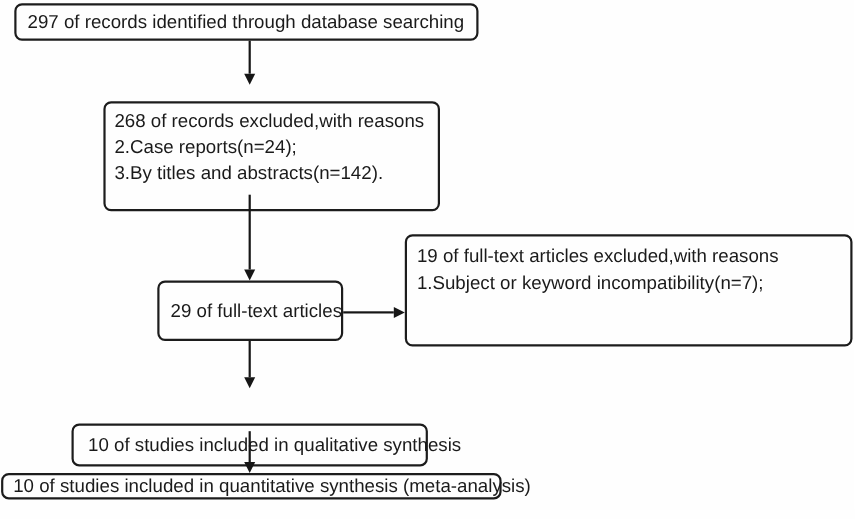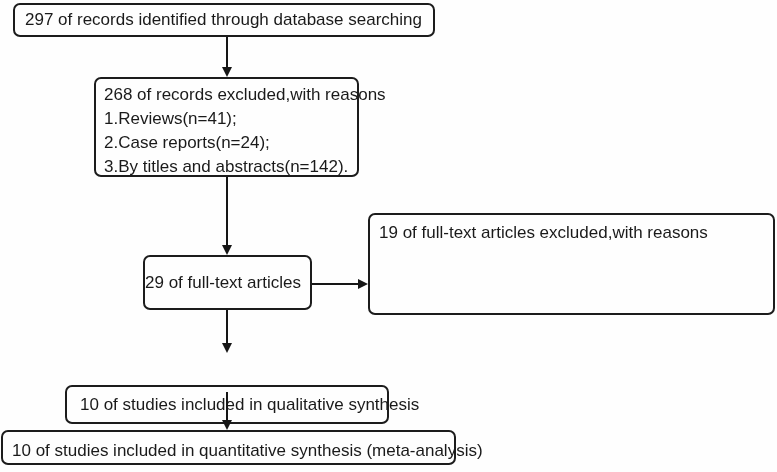--- a/index.html
+++ b/index.html
@@ -70,67 +70,67 @@
     width: 0;
     height: 0;
     border-top: 5px solid transparent;
     border-bottom: 5px solid transparent;
     border-left: 10px solid #161616;
   }
 
   
   #box-identified   { left: 13px;  top: 3px;   width: 422px; height: 34px; padding-left: 10px; }
   #arrow-1          { left: 221px; top: 37px;  height: 40px; }
-  #box-rec-excluded { left: 94px;  top: 77px;  width: 265px; height: 100px; padding: 4px 4px 0 8px; }
+  #box-rec-excluded { left: 94px;  top: 92px;  width: 306px; height: 100px; padding: 4px 4px 0 8px; }
   #arrow-2          { left: 221px; top: 177px; height: 78px; }
-  #box-assessed     { left: 143px; top: 255px; width: 169px; height: 55px; }
+  #box-assessed     { left: 143px; top: 255px; width: 169px; height: 55px; padding-left: 10px; }
   #arrow-3          { left: 312px; top: 278px; width: 56px; }
   #box-ft-excluded  { left: 368px; top: 213px; width: 407px; height: 102px; padding: 5px 3px 0 9px; line-height: 25px; }
   #arrow-4          { left: 221px; top: 310px; height: 43px; }
   #box-qualitative  { left: 65px;  top: 353px; width: 324px; height: 39px; padding-left: 13px; margin-top: 32px; }
   #arrow-5          { left: 221px; top: 392px; height: 38px; }
-  #box-quantitative { left: 1px;   top: 430px; width: 455px; height: 35px; padding-left: 9px; justify-content: flex-end; }
+  #box-quantitative { left: 1px;   top: 430px; width: 455px; height: 24px; padding-left: 9px; }
 </style>
 </head>
 <body>
 
 <div class="canvas">
 
   <div class="box center-v" id="box-identified">
     <div class="line">297 of records identified through database searching</div>
   </div>
 
   <div class="arrow-v" id="arrow-1">
     <div class="shaft"></div>
     <div class="head"></div>
   </div>
 
   <div class="box" id="box-rec-excluded">
     <div class="line">268 of records excluded,with reasons</div>
-    <div class="line">1.Reviews(n=41);</div>
     <div class="line">2.Case reports(n=24);</div>
     <div class="line">3.By titles and abstracts(n=142).</div>
   </div>
 
   <div class="arrow-v" id="arrow-2">
     <div class="shaft"></div>
     <div class="head"></div>
   </div>
 
   <div class="box center-v" id="box-assessed">
     <div class="line">29 of full-text articles</div>
   </div>
 
   <div class="arrow-h" id="arrow-3">
     <div class="shaft"></div>
     <div class="head"></div>
   </div>
 
   <div class="box" id="box-ft-excluded">
     <div class="line">19 of full-text articles excluded,with reasons</div>
+    <div class="line">1.Subject or keyword incompatibility(n=7);</div>
   </div>
 
   <div class="arrow-v" id="arrow-4">
     <div class="shaft"></div>
     <div class="head"></div>
   </div>
 
   <div class="box center-v" id="box-qualitative">
     <div class="line">10 of studies included in qualitative synthesis</div>
   </div>

